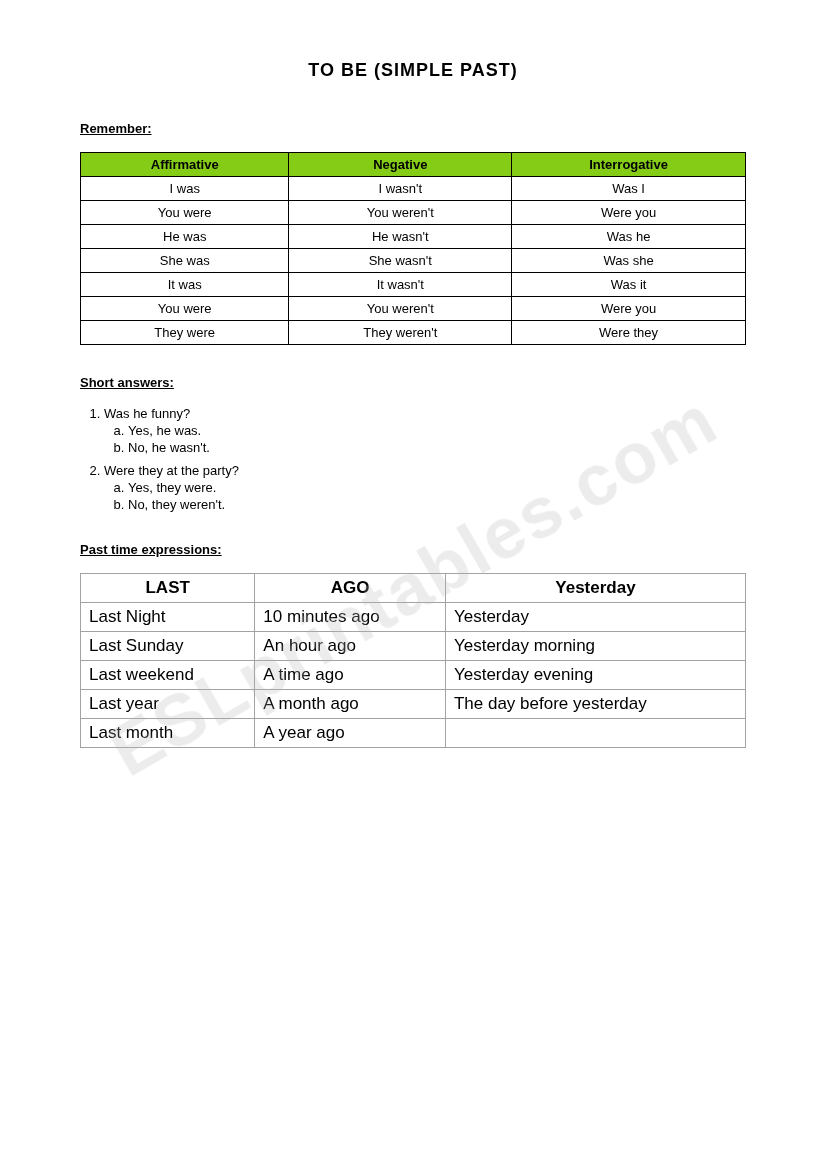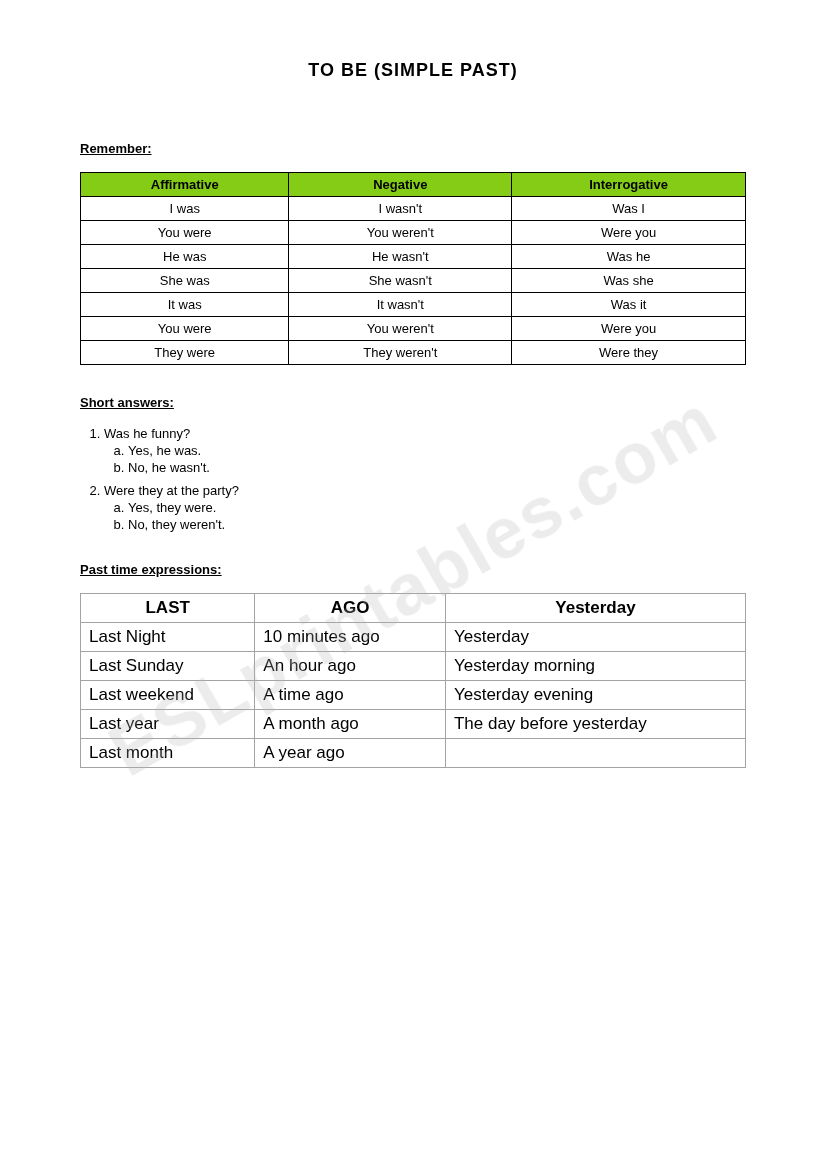--- a/index.html
+++ b/index.html
@@ -13,21 +13,21 @@
       font-size: 13px;
       color: #000000;
       width: 826px;
       min-height: 1169px;
       padding: 60px 80px;
     }
     .page-title {
       text-align: center;
       font-size: 18px;
       font-weight: bold;
-      margin-bottom: 60px;
+      margin-bottom: 40px;
       letter-spacing: 1px;
     }
     .section-label {
       font-weight: bold;
       text-decoration: underline;
       margin-bottom: 16px;
       font-size: 13px;
     }
     .section {
       margin-bottom: 30px;

